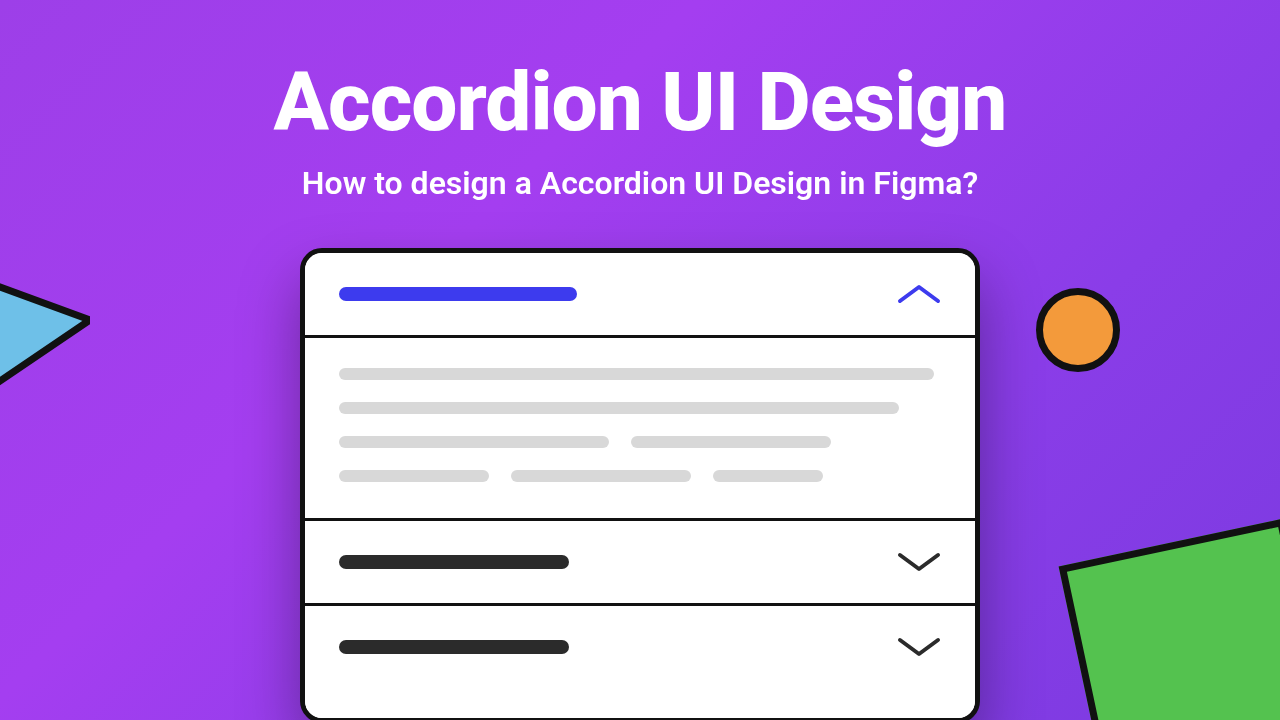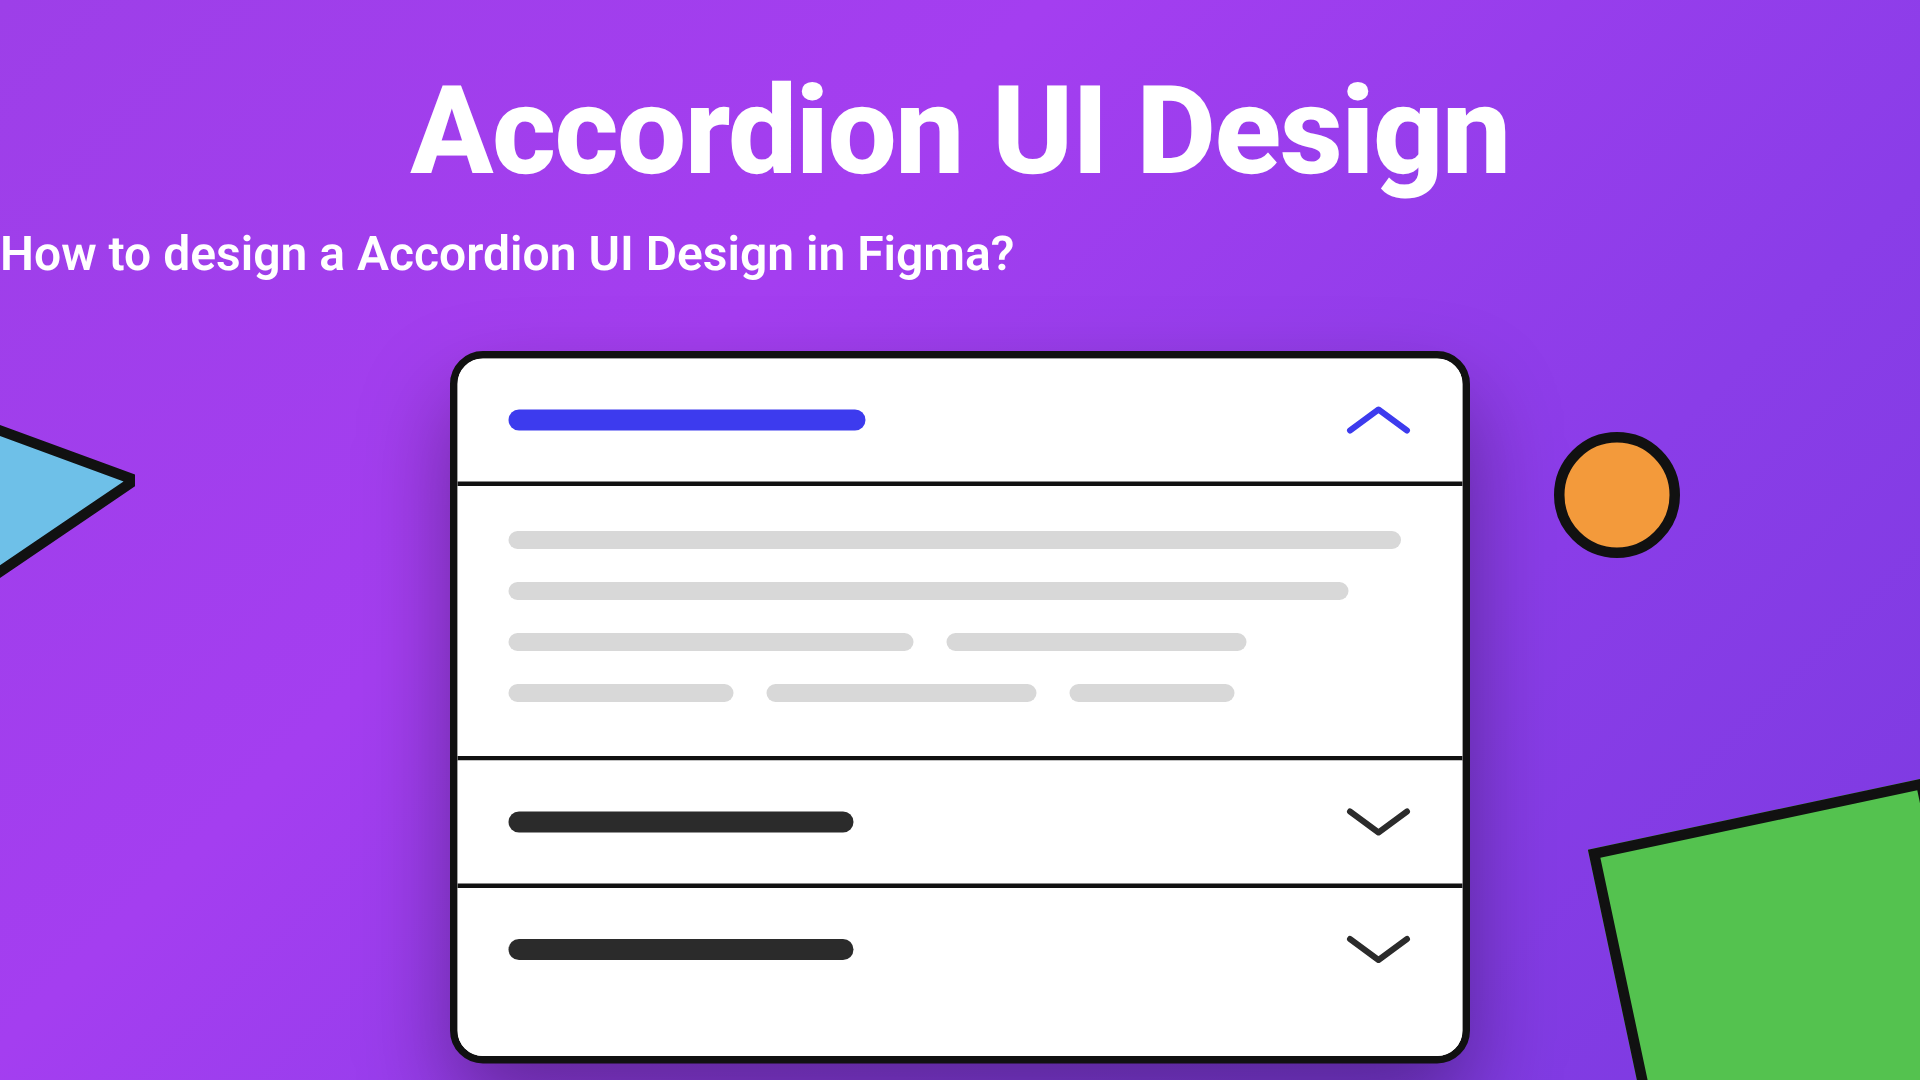--- a/index.html
+++ b/index.html
@@ -9,28 +9,28 @@
   overflow: hidden;
   background: linear-gradient(135deg, #9d3fe8 0%, #a43ef0 35%, #8a3de8 70%, #7b3ae0 100%);
   font-family: -apple-system, BlinkMacSystemFont, "Segoe UI", Roboto, Helvetica, Arial, sans-serif;
   position: relative;
 }
 .title {
   color: #fff;
   font-size: 82px;
   font-weight: 800;
   text-align: center;
-  margin-top: 40px;
+  margin-top: 54px;
   letter-spacing: -1px;
 }
 .subtitle {
   color: #fff;
   font-size: 32px;
   font-weight: 600;
-  text-align: left;
+  text-align: center;
   margin-top: 14px;
 }
 .accordion {
   width: 680px;
   margin: 46px auto 0 auto;
   background: #fafafa;
   border: 5px solid #111;
   border-radius: 22px;
   box-shadow: 0 30px 60px rgba(0,0,0,0.35);
   overflow: hidden;

